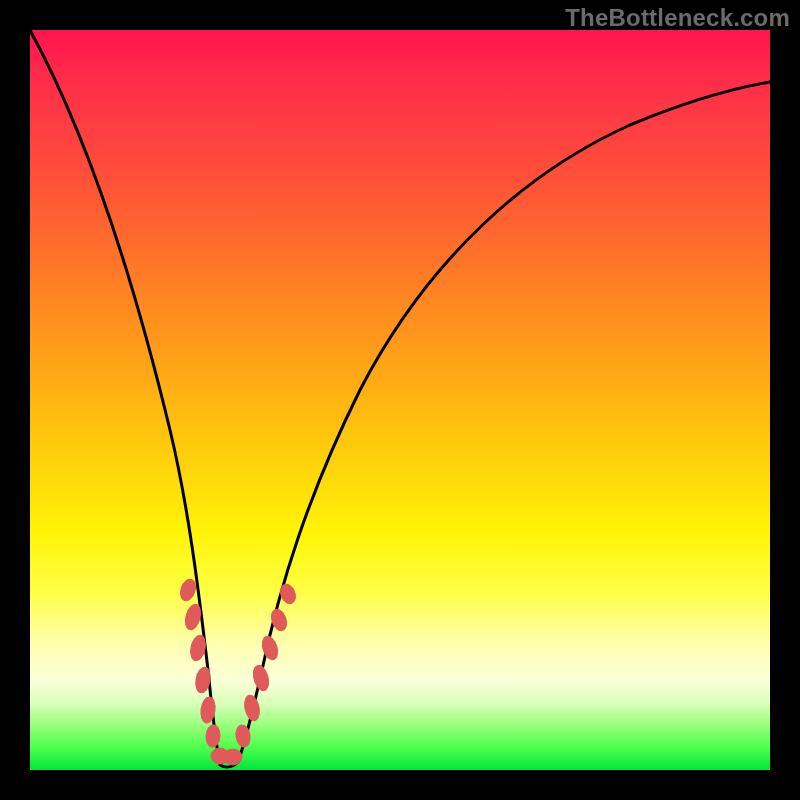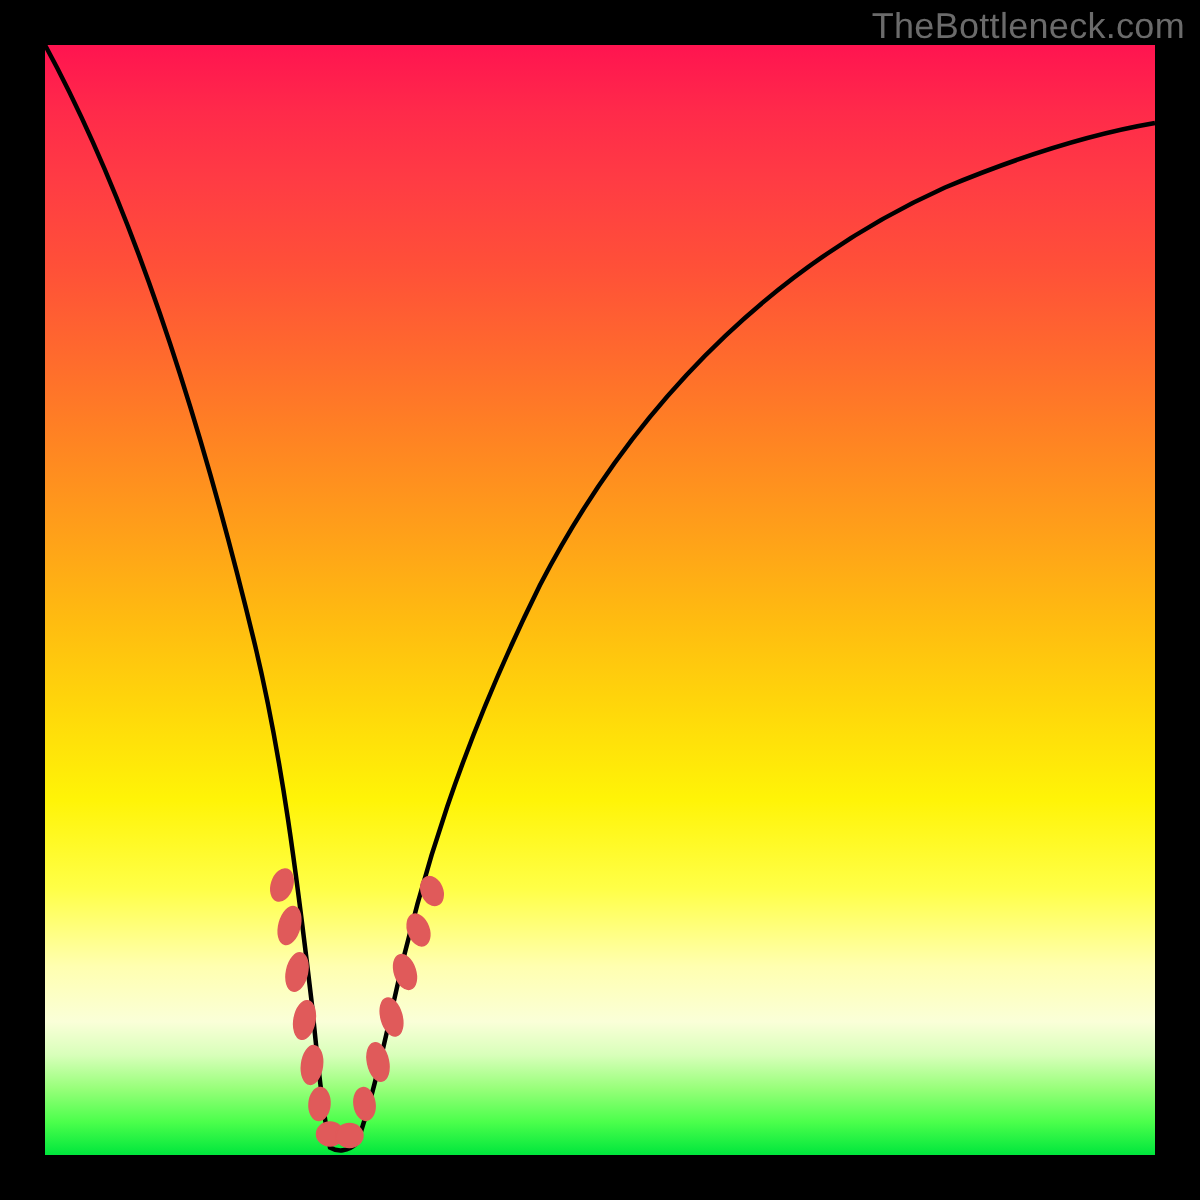--- a/index.html
+++ b/index.html
@@ -44,21 +44,21 @@
       #4cff4c 97%,
       #00e63c 100%
     );
   }
   .watermark {
     position: absolute;
     top: 4px;
     right: 10px;
     color: #6b6b6b;
     font-size: 24px;
-    font-weight: 400;
+    font-weight: 700;
     letter-spacing: 0.2px;
     user-select: none;
   }
   svg.curve {
     position: absolute;
     left: 0;
     top: 0;
     width: 740px;
     height: 740px;
     overflow: visible;

